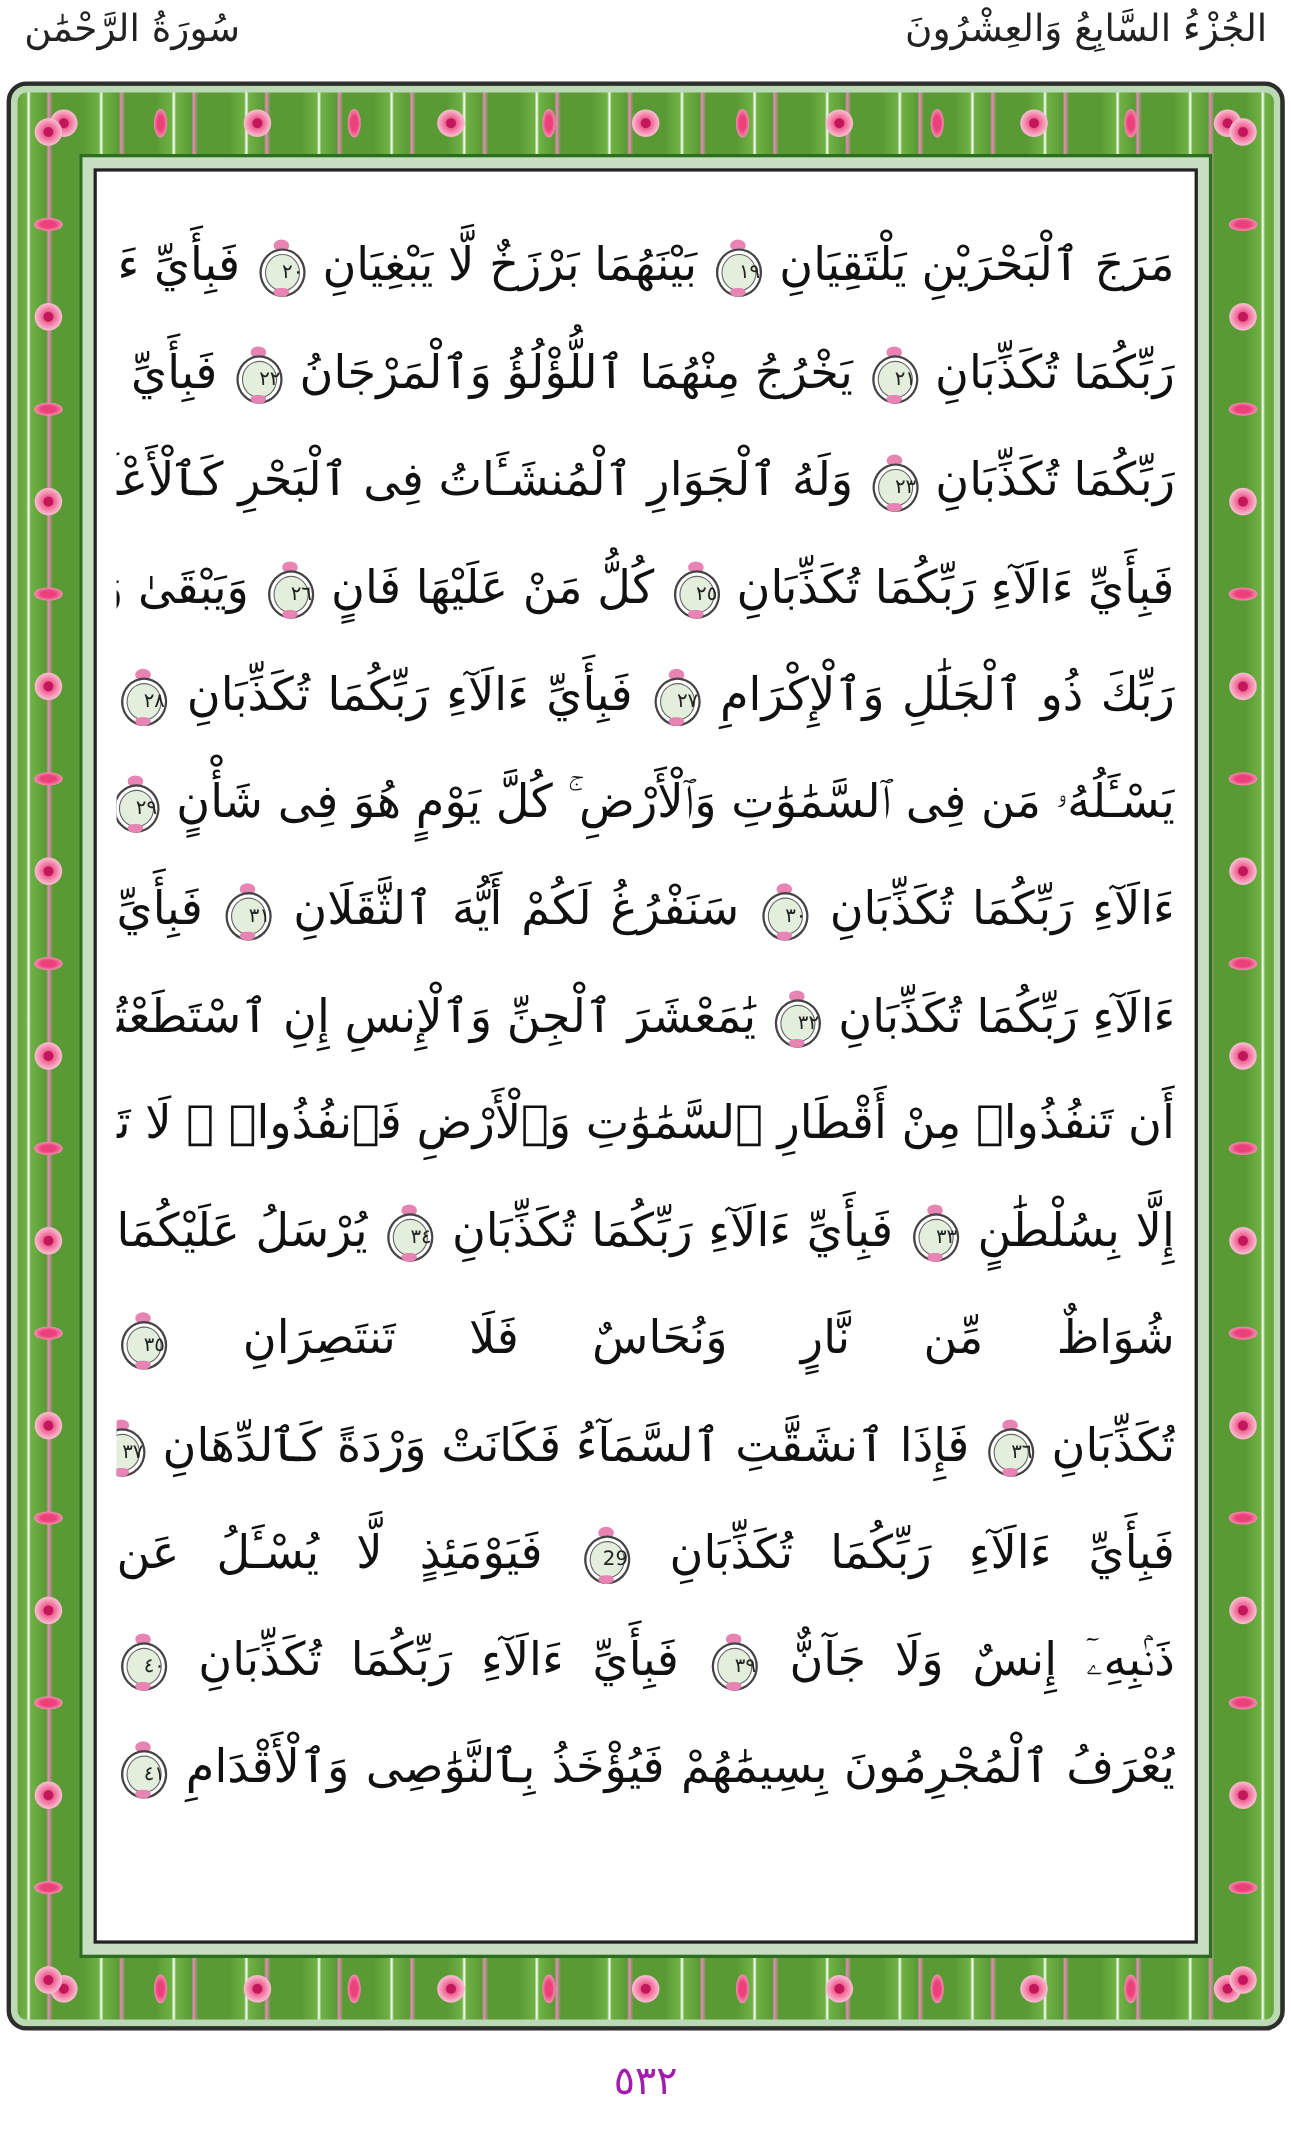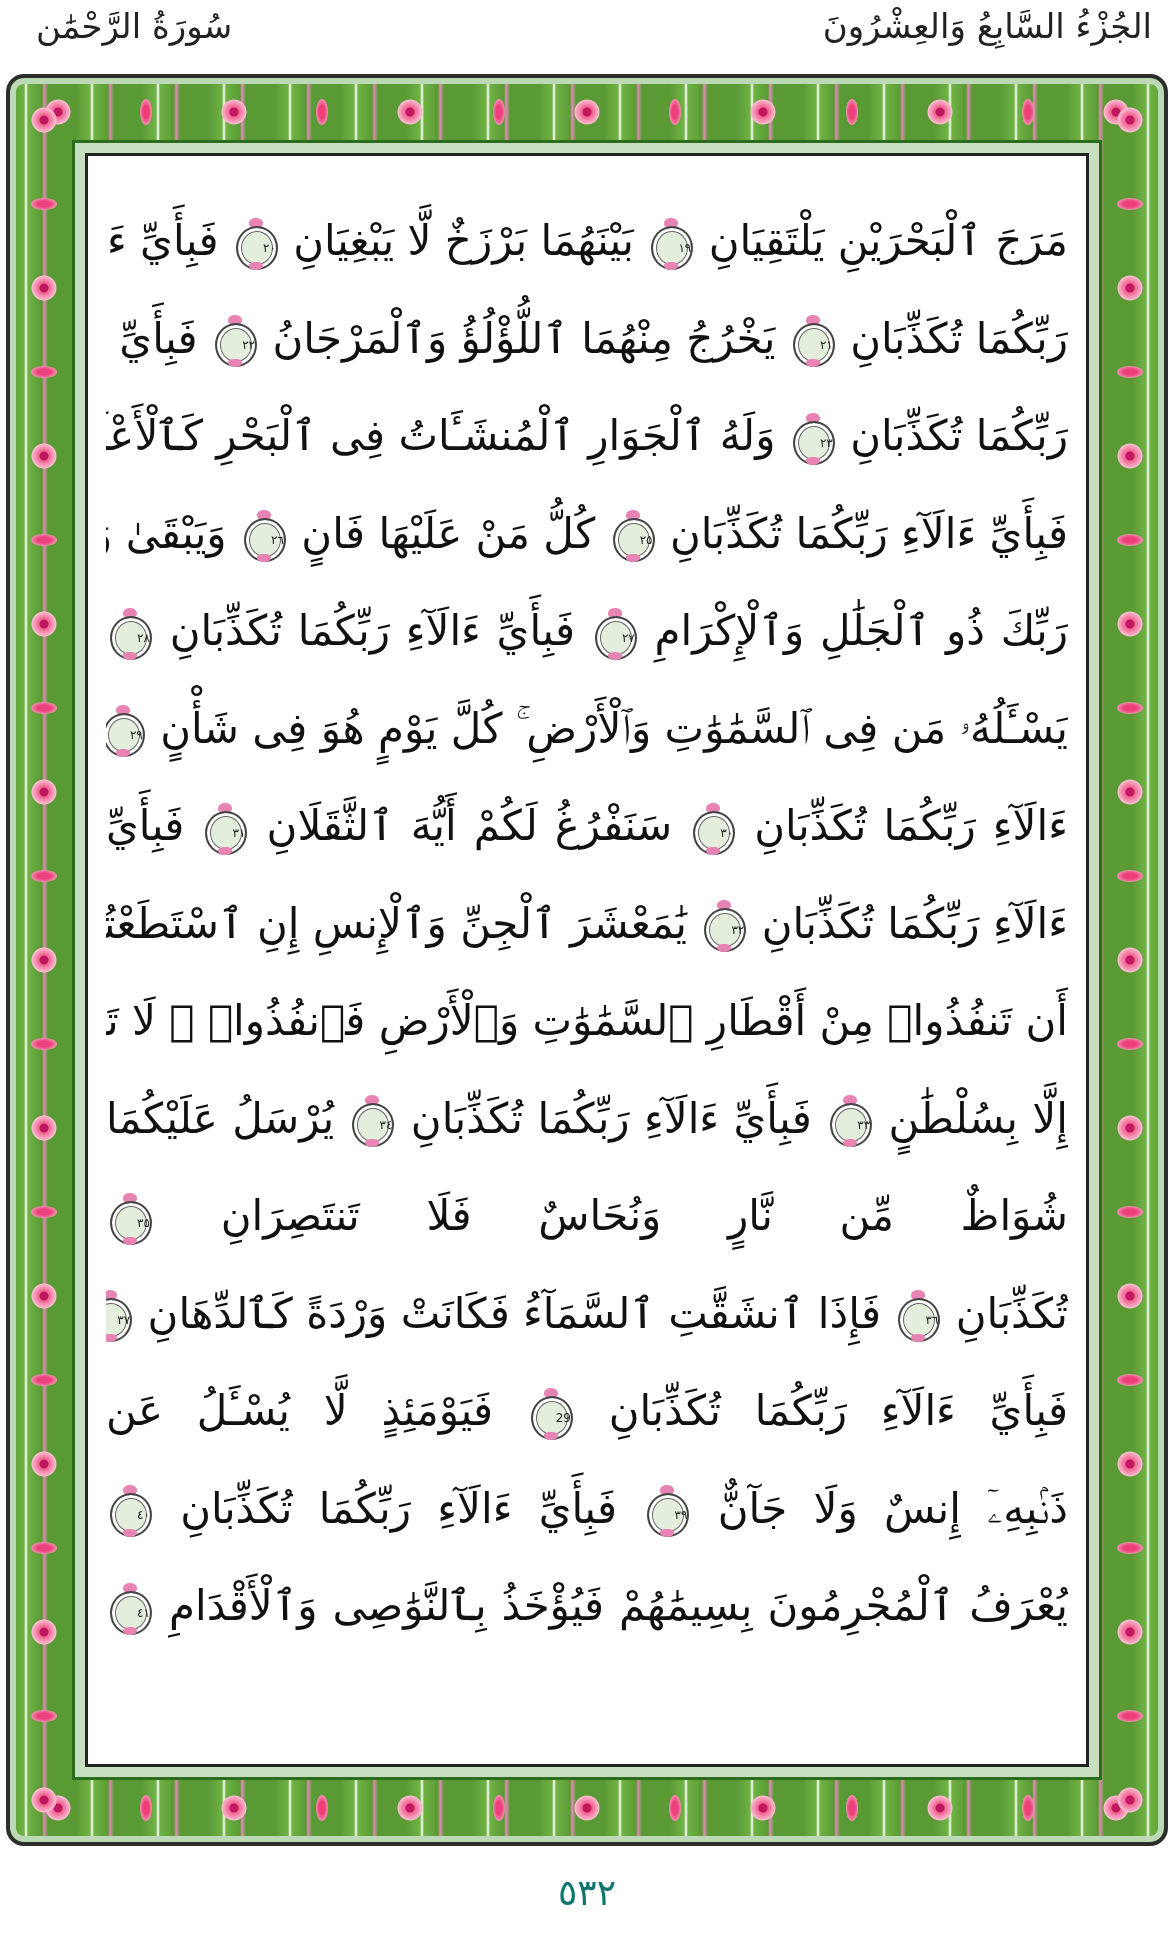--- a/index.html
+++ b/index.html
@@ -20,21 +20,21 @@
       position: absolute;
       right: 22px;
       top: 6px;
       font-size: 34px;
       color: #222;
       direction: rtl;
       font-family: "DejaVu Sans", sans-serif;
     }
     .header-surah {
       position: absolute;
-      left: 36px;
+      left: 22px;
       top: 6px;
       font-size: 34px;
       color: #222;
       direction: rtl;
       font-family: "DejaVu Sans", sans-serif;
     }
     .frame {
       position: absolute;
       left: 6px;
       top: 74px;
@@ -131,31 +131,31 @@
       width: 14px; height: 8px;
       border-radius: 40% 40% 50% 50%;
       background: #e884b3;
     }
     .ayah-marker .num {
       position: absolute;
       left: 0; right: 0; top: 8px;
       height: 44px;
       line-height: 44px;
       text-align: center;
-      font-size: 12px;
+      font-size: 18px;
       color: #222;
       direction: rtl;
     }
     .page-number {
       position: absolute;
       left: 0; right: 0;
       top: 1872px;
       text-align: center;
       font-size: 36px;
-      color: #0f766e;
+      color: #a21caf;
       font-family: "DejaVu Sans", sans-serif;
     }
   </style>
 </head>
 <body>
 
 <div class="header">
   <div class="header-juz">الجُزْءُ السَّابِعُ وَالعِشْرُونَ</div>
   <div class="header-surah">سُورَةُ الرَّحْمَٰن</div>
 </div>

